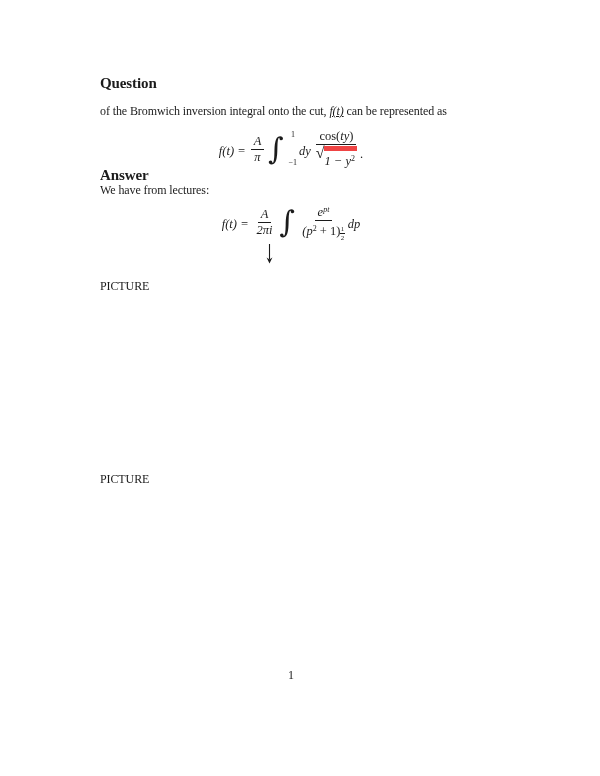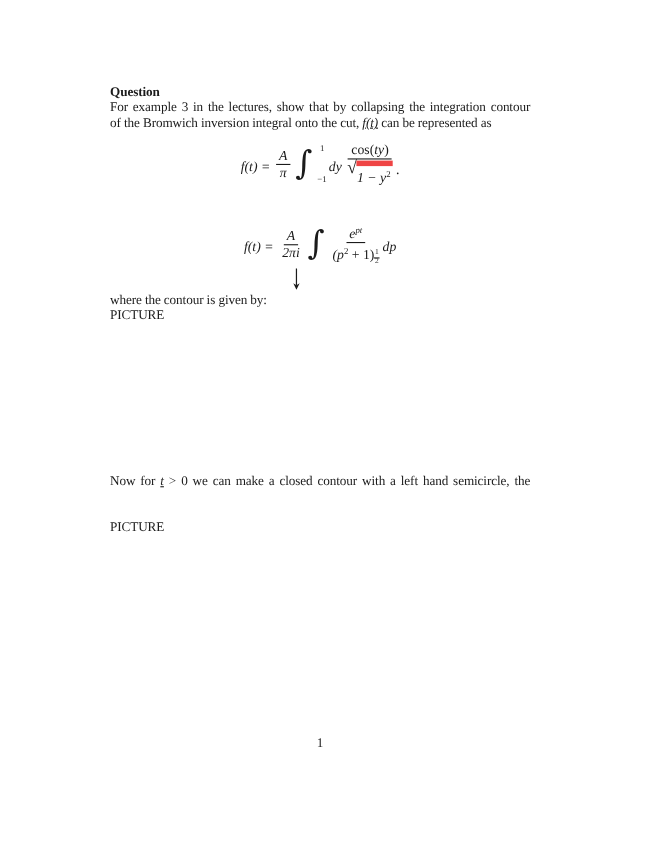--- a/index.html
+++ b/index.html
@@ -9,21 +9,21 @@
     margin:0 auto;
     background:#ffffff;
     color:#1b1b1b;
     font-family:"Liberation Serif","DejaVu Serif",serif;
     font-size:12px;
     overflow:hidden;
   }
   .content { position:absolute; left:100px; top:0; width:382px; height:776px; }
   .tline { position:absolute; left:0; width:100%; line-height:14px; letter-spacing:-0.1px; }
   .jline { text-align:justify; text-align-last:justify; }
-  .bold  { font-weight:bold; font-size:12px; }
+  .bold  { font-weight:bold; font-size:15px; }
   .it    { font-style:italic;text-decoration:underline; }
 
   
   .formula {
     position:absolute; left:0; width:100%;
     display:flex; align-items:center; justify-content:center;
     font-size:12.5px; text-align:left; text-align-last:auto;
   }
   .mvar { font-style:italic; }
   .baseline-nudge { position:relative; top:2.5px; }
@@ -52,21 +52,20 @@
   .gap4 { margin-right:4px; } .gap5 { margin-right:5px; } .gap2 { margin-right:2px; }
 </style>
 </head>
 <body>
 
 <div class="page">
   <div class="content">
 
     <div class="tline bold" style="top:76px">Question</div>
 
-    <div class="tline jline" style="top:90px"><span>For example 3 in the lectures, show that by collapsing the integration contour</span></div>
 
     <div class="tline" style="top:104px"><span>of the Bromwich inversion integral onto the cut, </span><span class="it">f(t)</span><span> can be represented as</span></div>
 
     <div class="formula" style="top:127px; height:44px">
       <span class="mvar baseline-nudge gap5">f(t) =</span>
       <span class="frac gap4">
         <span class="num mvar">A</span>
         <span class="den mvar">π</span>
       </span>
       <span class="intwrap gap2">
@@ -80,42 +79,42 @@
         <span class="den">
           <span class="sqrt">
             <span class="rsign">√</span>
             <span class="rbar"><span class="mvar">1 − y</span><span class="sup">2</span></span>
           </span>
         </span>
       </span>
       <span class="baseline-nudge" style="top:5px">.</span>
     </div>
 
+    <div class="tline bold" style="top:168px">Answer</div>
+    <div class="tline" style="top:183px">We have from lectures:</div>
 
     <div class="formula" style="top:202px; height:40px">
       <span class="mvar baseline-nudge gap5">f(t) =</span>
       <span class="frac gap4">
         <span class="num mvar">A</span>
         <span class="den mvar">2πi</span>
       </span>
       <span class="intsign gap4">∫</span>
       <span class="frac">
         <span class="num"><span class="mvar">e</span><span class="sup mvar">pt</span></span>
         <span class="den"><span class="mvar">(p</span><span class="sup">2</span><span> + 1)</span><span class="sfrac">
               <span class="sn">1</span>
               <span class="sd">2</span>
             </span></span>
       </span>
       <span class="mvar baseline-nudge">dp</span>
     </div>
 
-    <div class="tline" style="top:265px">where the contour is given by:</div>
     <div class="tline" style="top:279px">PICTURE</div>
 
-    <div class="tline jline" style="top:430px"><span>Now for </span><span class="it">t</span><span> &gt; 0 we can make a closed contour with a left hand semicircle, the</span></div>
     <div class="tline" style="top:472px">PICTURE</div>
 
     <div class="pagenum" style="top:668px">1</div>
   </div>
 
   <div class="arrow" style="left:264px; top:243px">
     <svg width="11" height="21" viewBox="0 0 11 21" aria-hidden="true">
       <line x1="5.5" y1="1" x2="5.5" y2="16.5" stroke="#1b1b1b" stroke-width="1.1"></line>
       <path d="M5.5 20.5 L2.6 14.6 L5.5 16.4 L8.4 14.6 Z" fill="#1b1b1b"></path>
     </svg>

